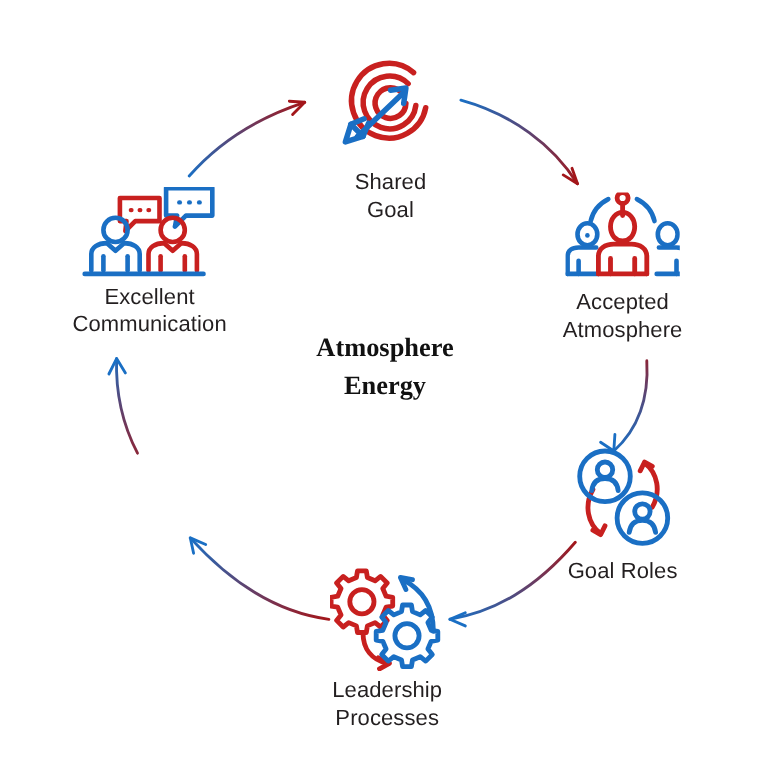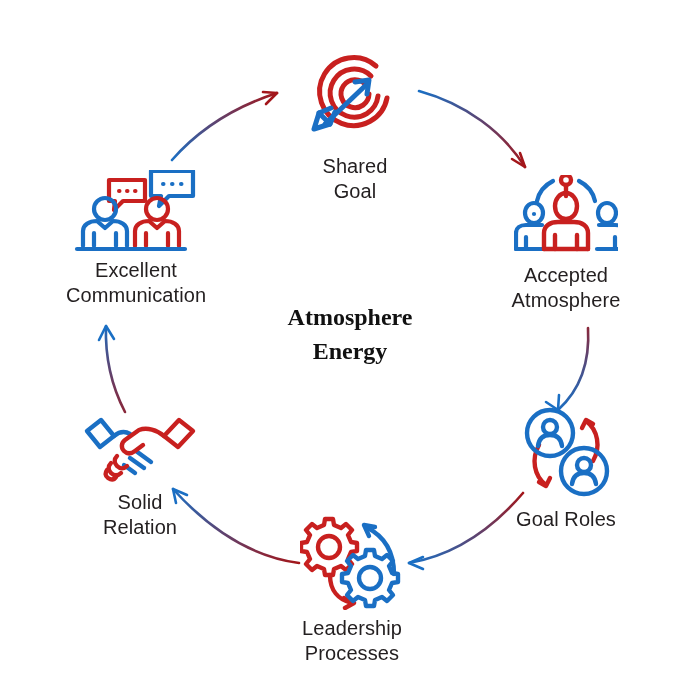--- a/index.html
+++ b/index.html
@@ -203,40 +203,20 @@
         <path d="M 66 38 L 74 38 L 75 44 L 82 47 L 87 43 L 93 49 L 89 54 L 92 61 L 98 62 L 98 70 L 92 71 L 89 78 L 93 83 L 87 89 L 82 85 L 75 88 L 74 94 L 66 94 L 65 88 L 58 85 L 53 89 L 47 83 L 51 78 L 48 71 L 42 70 L 42 62 L 48 61 L 51 54 L 47 49 L 53 43 L 58 47 L 65 44 Z"></path>
         <circle cx="70" cy="66" r="11"></circle>
         <path d="M 94 62 C 94 40 84 24 66 15"></path>
         <path d="M 75 15 L 64 13 L 69 24"></path>
       </g>
     </svg>
     <span class="node-label">Leadership
 Processes</span>
   </div>
 
-  <div class="node" style="left:140px; top:400px;">
-    <svg class="node-icon" width="118" height="72" viewBox="0 0 118 72" xmlns="http://www.w3.org/2000/svg">
-      <g fill="none" stroke="#1a6fc4" stroke-width="4.4" stroke-linecap="round" stroke-linejoin="round">
-        <path d="M 6 19 L 20 8 L 33 24 L 19 35 Z"></path>
-        <path d="M 33 24 C 38 20 44 19 49 22"></path>
-        <path d="M 55 39 L 70 50"></path>
-        <path d="M 49 46 L 63 56"></path>
-        <path d="M 43 53 L 54 61"></path>
-      </g>
-      <g fill="none" stroke="#c8201f" stroke-width="4.4" stroke-linecap="round" stroke-linejoin="round">
-        <path d="M 112 19 L 98 8 L 83 24 L 97 35 Z"></path>
-        <path d="M 83 24 C 76 18 66 15 58 18 L 44 28 C 40 31 40 36 43 39 C 46 42 50 42 54 39 L 62 33"></path>
-        <path d="M 36 44 C 33 47 33 51 36 54 C 39 57 43 57 46 54"></path>
-        <path d="M 30 51 C 27 54 27 58 30 61 C 33 64 37 64 40 61"></path>
-        <path d="M 26 58 C 24 61 24 64 27 66 C 30 68 33 68 35 65"></path>
-      </g>
-    </svg>
-    <span class="node-label">Solid
-Relation</span>
-  </div>
 
   <div class="node" style="left:136px; top:158px;">
     <svg class="node-icon" width="126" height="82" viewBox="0 0 126 82" xmlns="http://www.w3.org/2000/svg">
       <g fill="none" stroke="#c8201f" stroke-width="4.2" stroke-linecap="round" stroke-linejoin="round">
         <path d="M 36 10 L 72 10 L 72 31 L 50 31 L 41 40 L 42 31 L 36 31 Z"></path>
         <g stroke-width="4" stroke-linecap="round">
           <path d="M 46 21 L 46.5 21"></path>
           <path d="M 54 21 L 54.5 21"></path>
           <path d="M 62 21 L 62.5 21"></path>
         </g>

